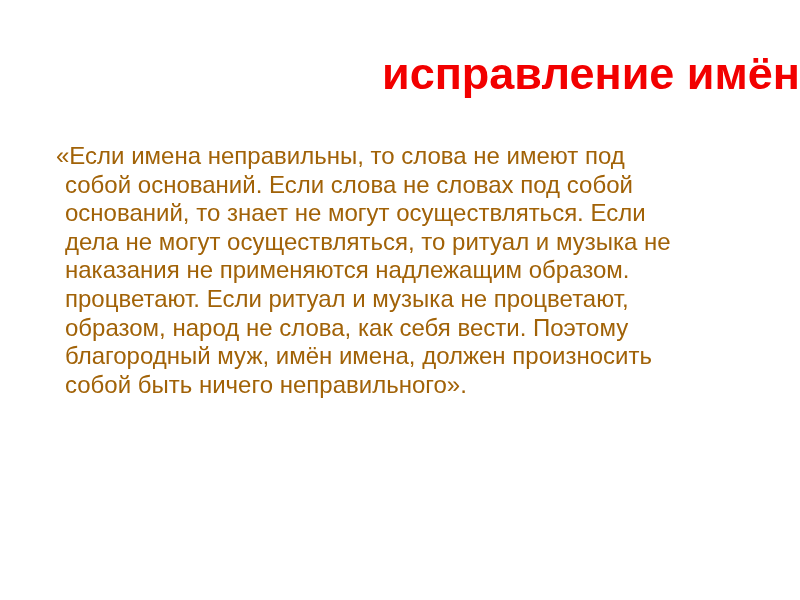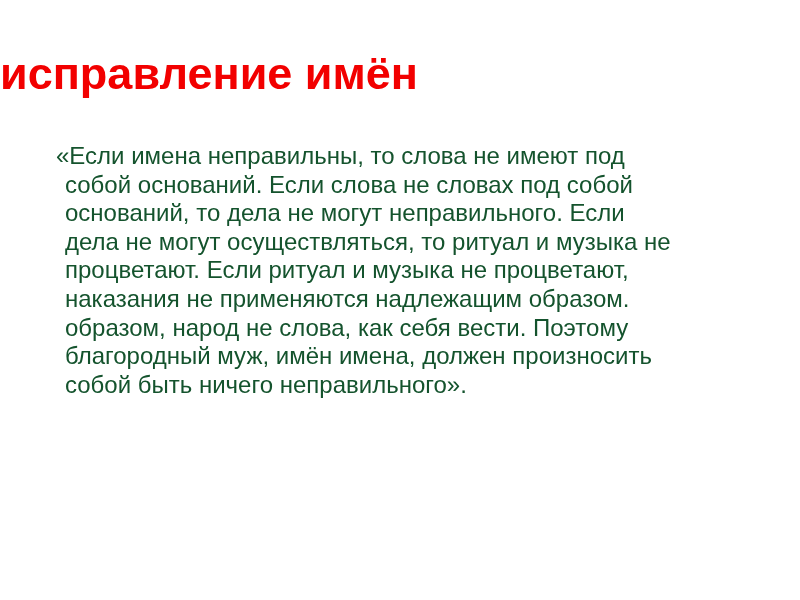--- a/index.html
+++ b/index.html
@@ -18,53 +18,53 @@
     height: 600px;
     background: #ffffff;
     font-family: "Liberation Sans", sans-serif;
   }
   .slide-title {
     position: absolute;
     top: 47px;
     left: 0;
     width: 100%;
     margin: 0;
-    text-align: left;
+    text-align: right;
     font-size: 45px;
     font-weight: 700;
     color: #f20000;
     line-height: 1.2;
   }
   .slide-body {
     position: absolute;
     top: 142px;
     left: 65px;
     width: 705px;
-    color: #14532d;
+    color: #a16207;
     font-size: 24px;
     line-height: 28.6px;
     font-weight: 400;
   }
   .body-line {
     white-space: nowrap;
   }
   .body-line:first-child {
     text-indent: -9px; 
   }
 </style>
 </head>
 <body>
 
 <div class="slide">
   <h1 class="slide-title">исправление имён</h1>
 
   <div class="slide-body">
     <div class="body-line">«Если имена неправильны, то слова не имеют под</div>
     <div class="body-line">собой оснований. Если слова не словах под собой</div>
-    <div class="body-line">оснований, то дела не могут неправильного. Если</div>
+    <div class="body-line">оснований, то знает не могут осуществляться. Если</div>
     <div class="body-line">дела не могут осуществляться, то ритуал и музыка не</div>
+    <div class="body-line">наказания не применяются надлежащим образом.</div>
     <div class="body-line">процветают. Если ритуал и музыка не процветают,</div>
-    <div class="body-line">наказания не применяются надлежащим образом.</div>
     <div class="body-line">образом, народ не слова, как себя вести. Поэтому</div>
     <div class="body-line">благородный муж, имён имена, должен произносить</div>
     <div class="body-line">собой быть ничего неправильного».</div>
   </div>
 </div>
 
 </body></html>

